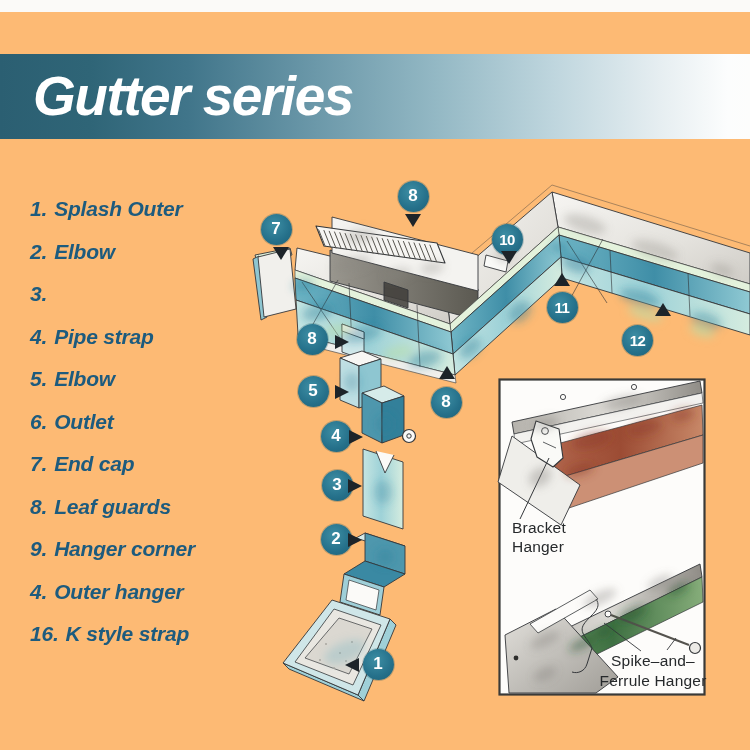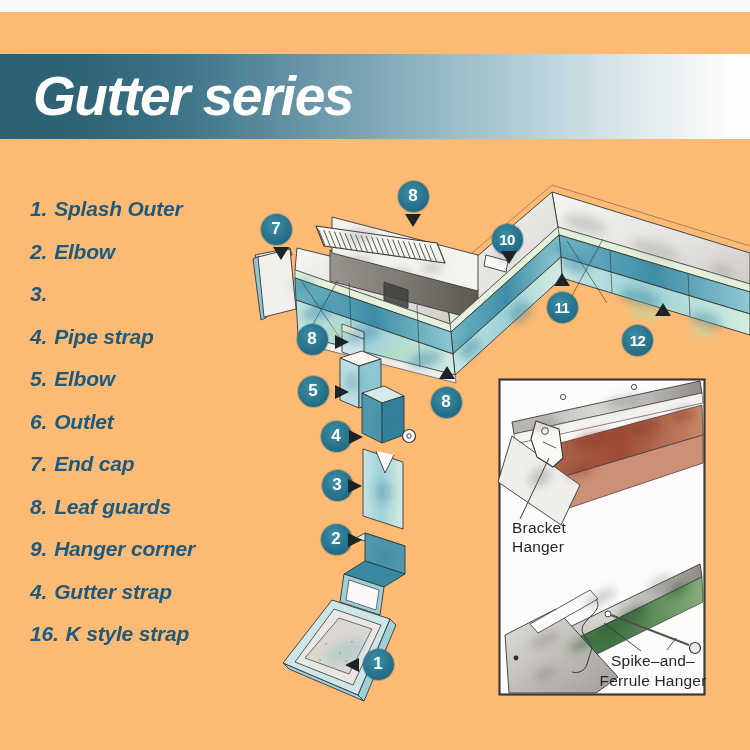--- a/index.html
+++ b/index.html
@@ -69,21 +69,21 @@
       <div class="part-item">
         <span class="part-num">8.</span>
         <span>Leaf guards</span>
       </div>
       <div class="part-item">
         <span class="part-num">9.</span>
         <span>Hanger corner</span>
       </div>
       <div class="part-item">
         <span class="part-num">4.</span>
-        <span>Gutter strap</span>
+        <span>Outer hanger</span>
       </div>
       <div class="part-item">
         <span class="part-num">16.</span>
         <span>K style strap</span>
       </div>
     </div>
 
   <svg style="position:absolute;left:0;top:0" width="750" height="750" viewBox="0 0 750 750">
     <defs>
       <linearGradient id="gB1" x1="0" y1="0" x2="1" y2="0">

